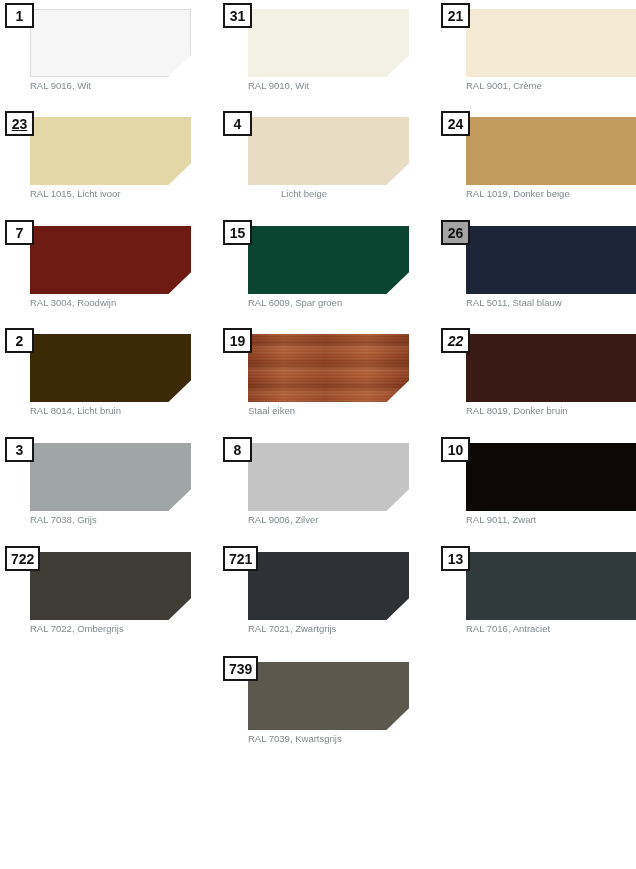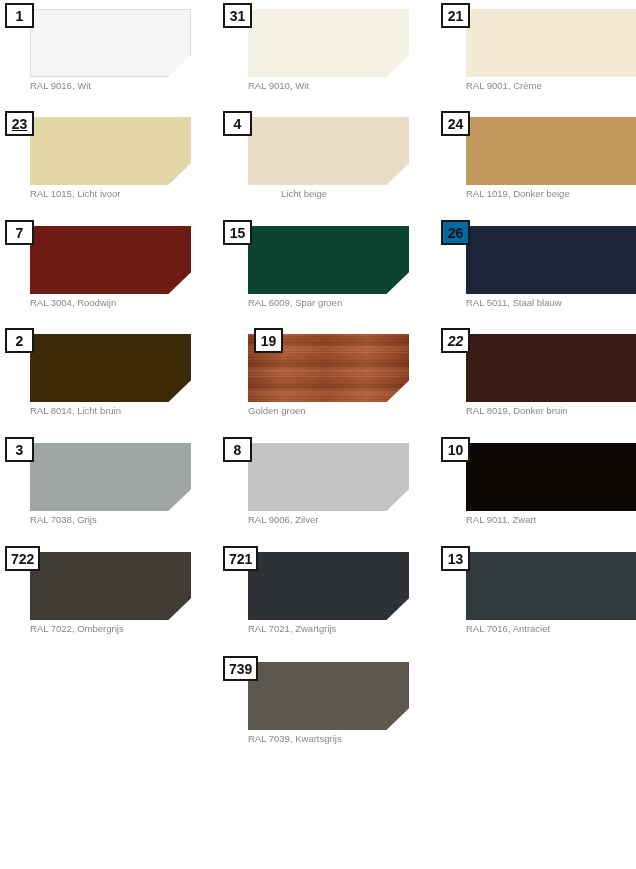--- a/index.html
+++ b/index.html
@@ -184,36 +184,36 @@
       <div class="chip-wrap">
         <div class="chip" style="background: rgb(11, 69, 50);"></div>
       </div>
       <div class="badge" style="background: rgb(255, 255, 255); border-color: rgb(22, 22, 22);">15</div>
       <div class="caption" style="color: rgb(130, 137, 142);">RAL 6009, Spar groen</div>
     </div>
     <div class="swatch-cell row-3 col-3">
       <div class="chip-wrap">
         <div class="chip" style="background: rgb(28, 38, 56);"></div>
       </div>
-      <div class="badge" style="background: #0369a1; border-color: rgb(22, 22, 22);">26</div>
+      <div class="badge" style="background: #a3a3a3; border-color: rgb(22, 22, 22);">26</div>
       <div class="caption" style="color: rgb(130, 137, 142);">RAL 5011, Staal blauw</div>
     </div>
     <div class="swatch-cell row-4 col-1">
       <div class="chip-wrap">
         <div class="chip" style="background: rgb(60, 42, 6);"></div>
       </div>
       <div class="badge" style="background: rgb(255, 255, 255); border-color: rgb(22, 22, 22);">2</div>
       <div class="caption" style="color: rgb(130, 137, 142);">RAL 8014, Licht bruin</div>
     </div>
     <div class="swatch-cell row-4 col-2">
       <div class="chip-wrap">
         <div class="chip wood"></div>
       </div>
-      <div class="badge" style="background: rgb(255, 255, 255); border-color: rgb(22, 22, 22); margin-left: 31px;">19</div>
-      <div class="caption" style="color: rgb(130, 137, 142);">Golden groen</div>
+      <div class="badge" style="background: rgb(255, 255, 255); border-color: rgb(22, 22, 22);">19</div>
+      <div class="caption" style="color: rgb(130, 137, 142);">Staal eiken</div>
     </div>
     <div class="swatch-cell row-4 col-3">
       <div class="chip-wrap">
         <div class="chip" style="background: rgb(58, 26, 20);"></div>
       </div>
       <div class="badge" style="background: rgb(255, 255, 255); border-color: rgb(22, 22, 22); font-style: italic;">22</div>
       <div class="caption" style="color: rgb(130, 137, 142);">RAL 8019, Donker bruin</div>
     </div>
     <div class="swatch-cell row-5 col-1">
       <div class="chip-wrap">

